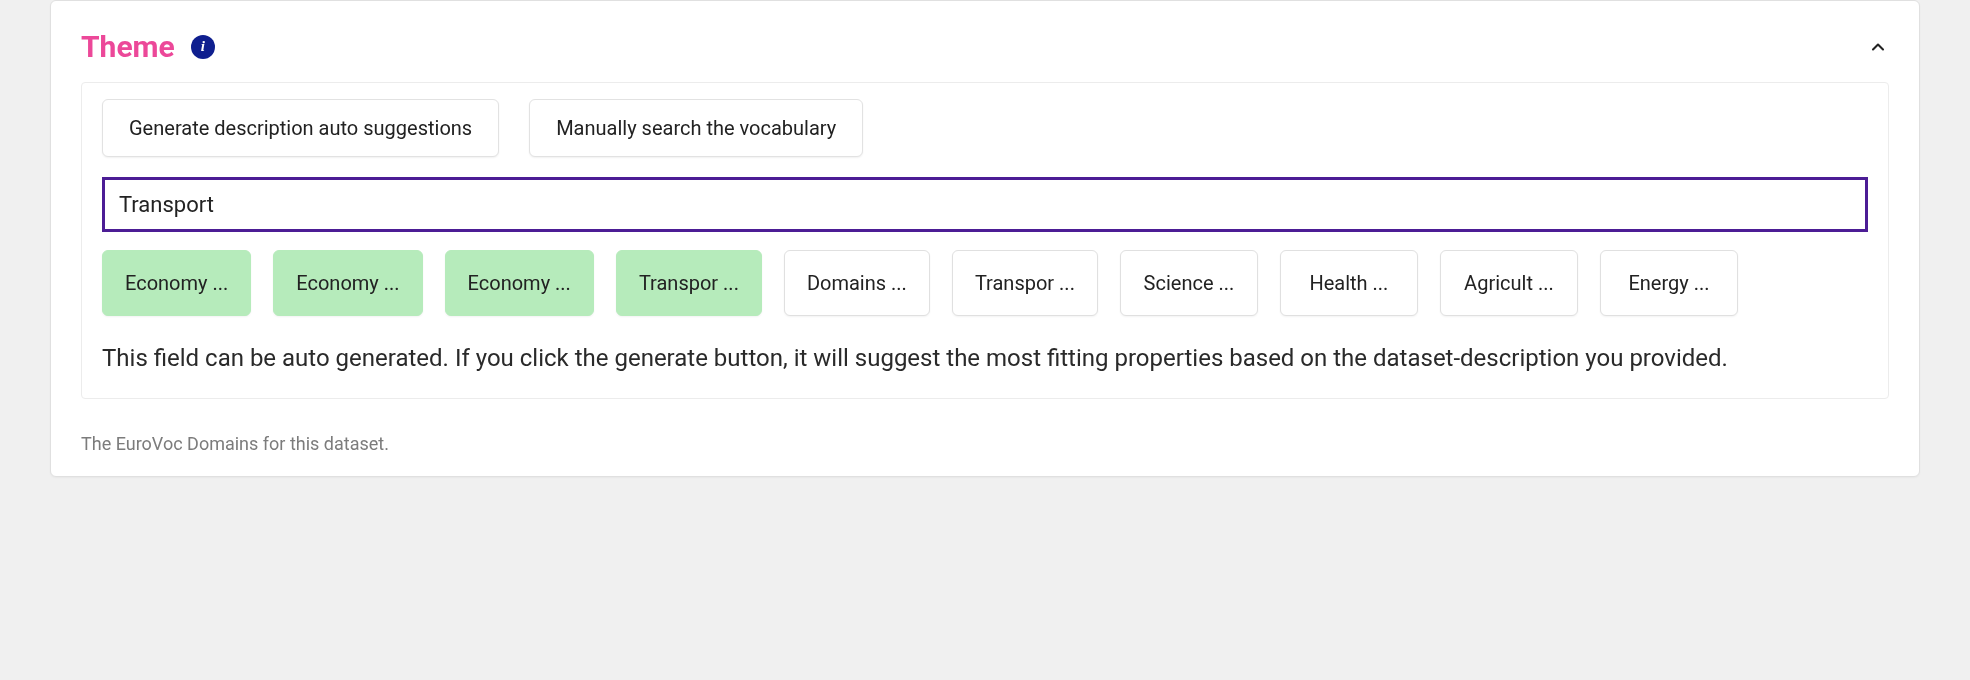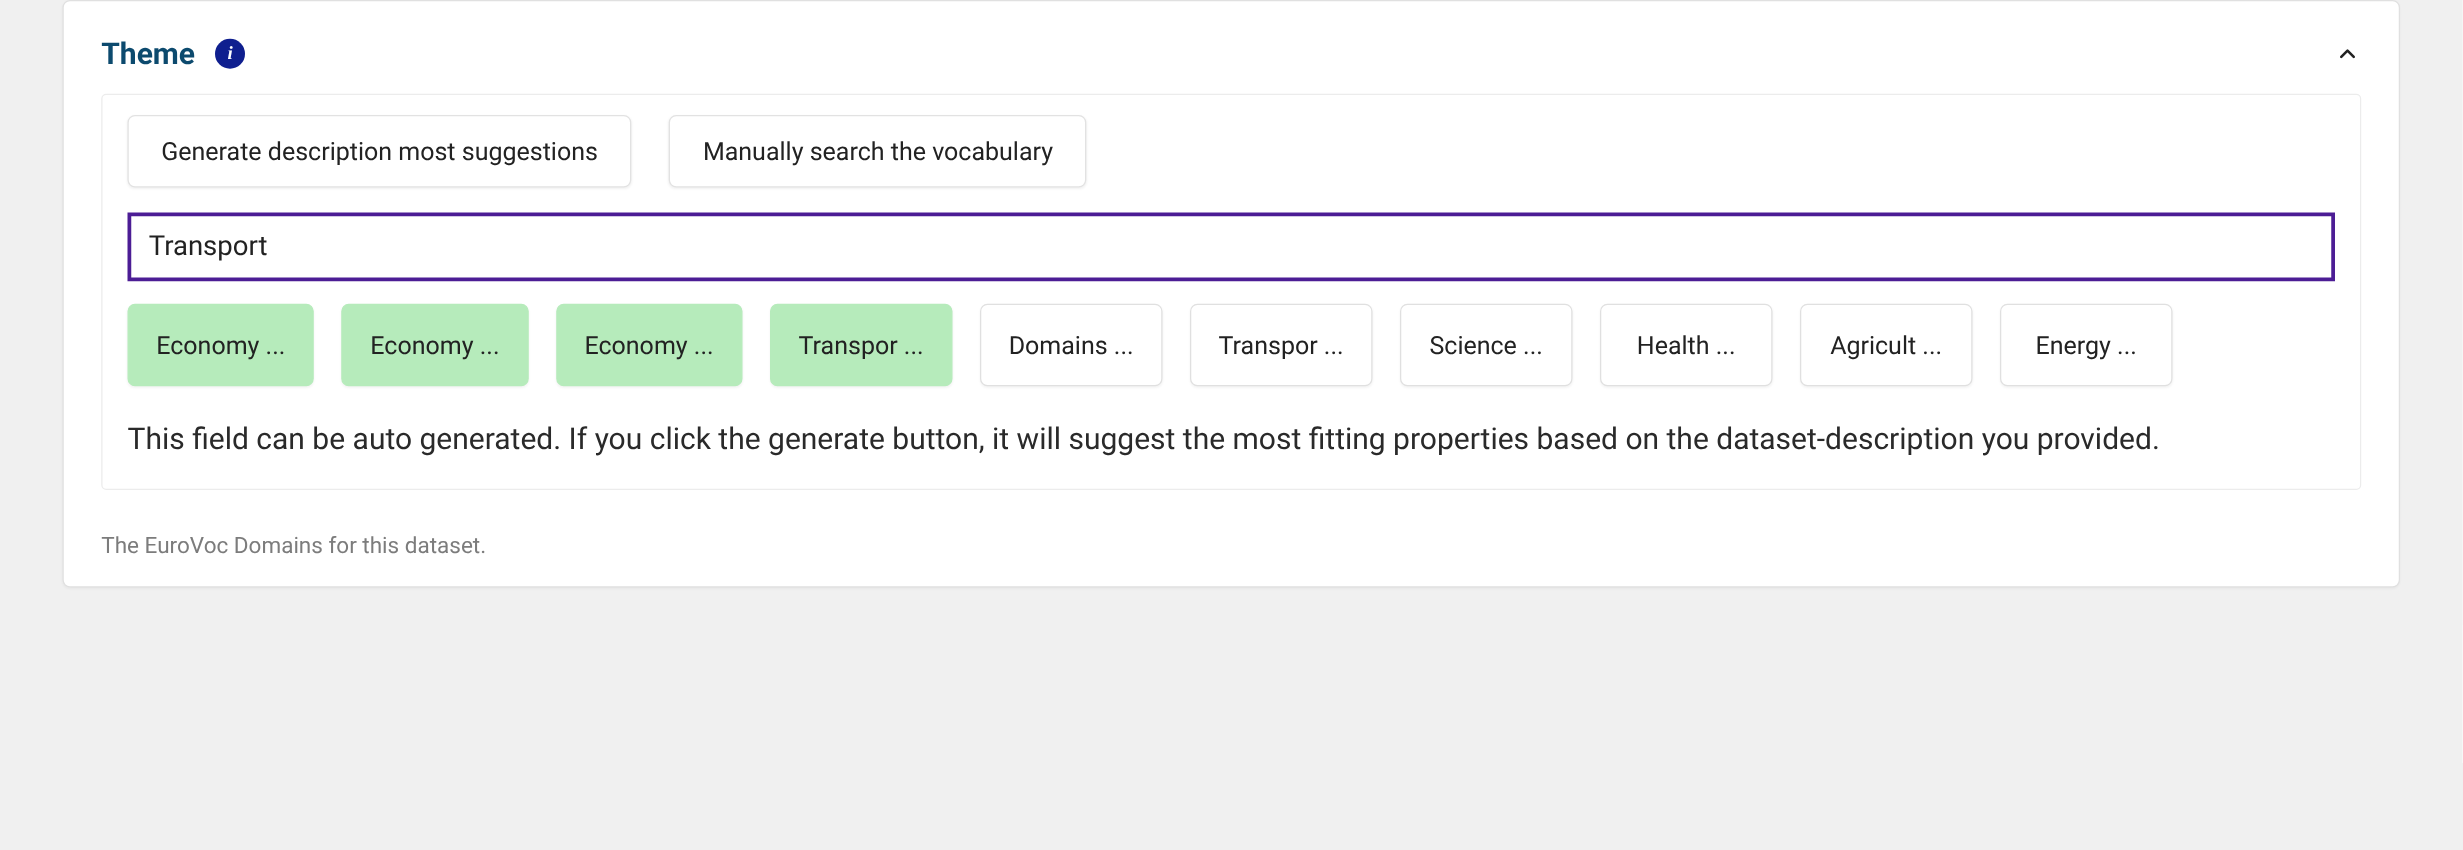--- a/index.html
+++ b/index.html
@@ -30,23 +30,23 @@
       align-items: center;
       justify-content: space-between;
       padding: 28px 30px 18px 30px;
     }
     .title-wrap {
       display: flex;
       align-items: center;
       gap: 16px;
     }
     .title {
-      font-size: 24px;
+      font-size: 30px;
       font-weight: 700;
-      color: #0c4a6e;
+      color: #ec4899;
     }
     .info-icon {
       width: 24px;
       height: 24px;
       border-radius: 50%;
       background: #0f1f8f;
       color: #fff;
       display: flex;
       align-items: center;
       justify-content: center;
@@ -148,21 +148,21 @@
       <div class="chevron">
         <svg width="20" height="20" viewBox="0 0 24 24" fill="none" stroke="#222" stroke-width="2.5" stroke-linecap="round" stroke-linejoin="round">
           <polyline points="18 15 12 9 6 15"></polyline>
         </svg>
       </div>
     </div>
 
     <div class="inner-panel">
 
       <div class="action-buttons">
-        <button class="action-btn">Generate description most suggestions</button>
+        <button class="action-btn">Generate description auto suggestions</button>
         <button class="action-btn">Manually search the vocabulary</button>
       </div>
 
       <div class="search-input-wrap">
         <input class="search-input" type="text" value="Transport" style="">
       </div>
 
       <div class="chips-container" id="chips-container">
 
       <div class="chip selected">Economy ...</div>

